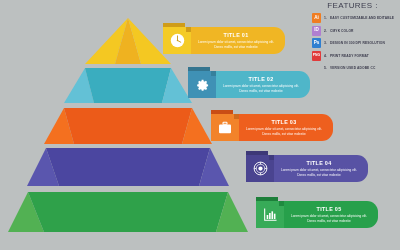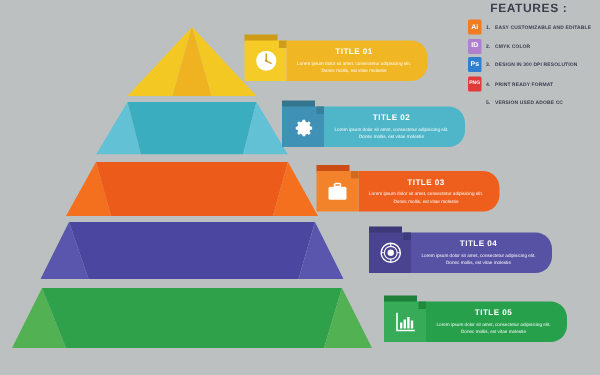--- a/index.html
+++ b/index.html
@@ -36,21 +36,21 @@
   }
   .b-desc{
     color:#ffffff;font-size:3.1px;line-height:4.1px;
     text-align:center;margin:1px 0 0 0;opacity:.95;
     max-width:96px;
   }
 
   
   #features{position:absolute;left:312px;top:1px;width:88px;}
   .feat-title{
-    font-size:8px;font-weight:bold;color:#3d3d4e;
+    font-size:8px;font-weight:normal;color:#3d3d4e;
     text-align:center;letter-spacing:.4px;margin:0 0 3px 0;
     padding-right:7px;
   }
   .feat-row{display:flex;align-items:center;margin-bottom:2.6px;}
   .feat-badge{
     width:9px;height:10px;border-radius:1px;
     display:flex;align-items:center;justify-content:center;
     font-size:4.6px;font-weight:bold;color:#fff;
     margin-right:3px;flex:none;line-height:1;
   }

